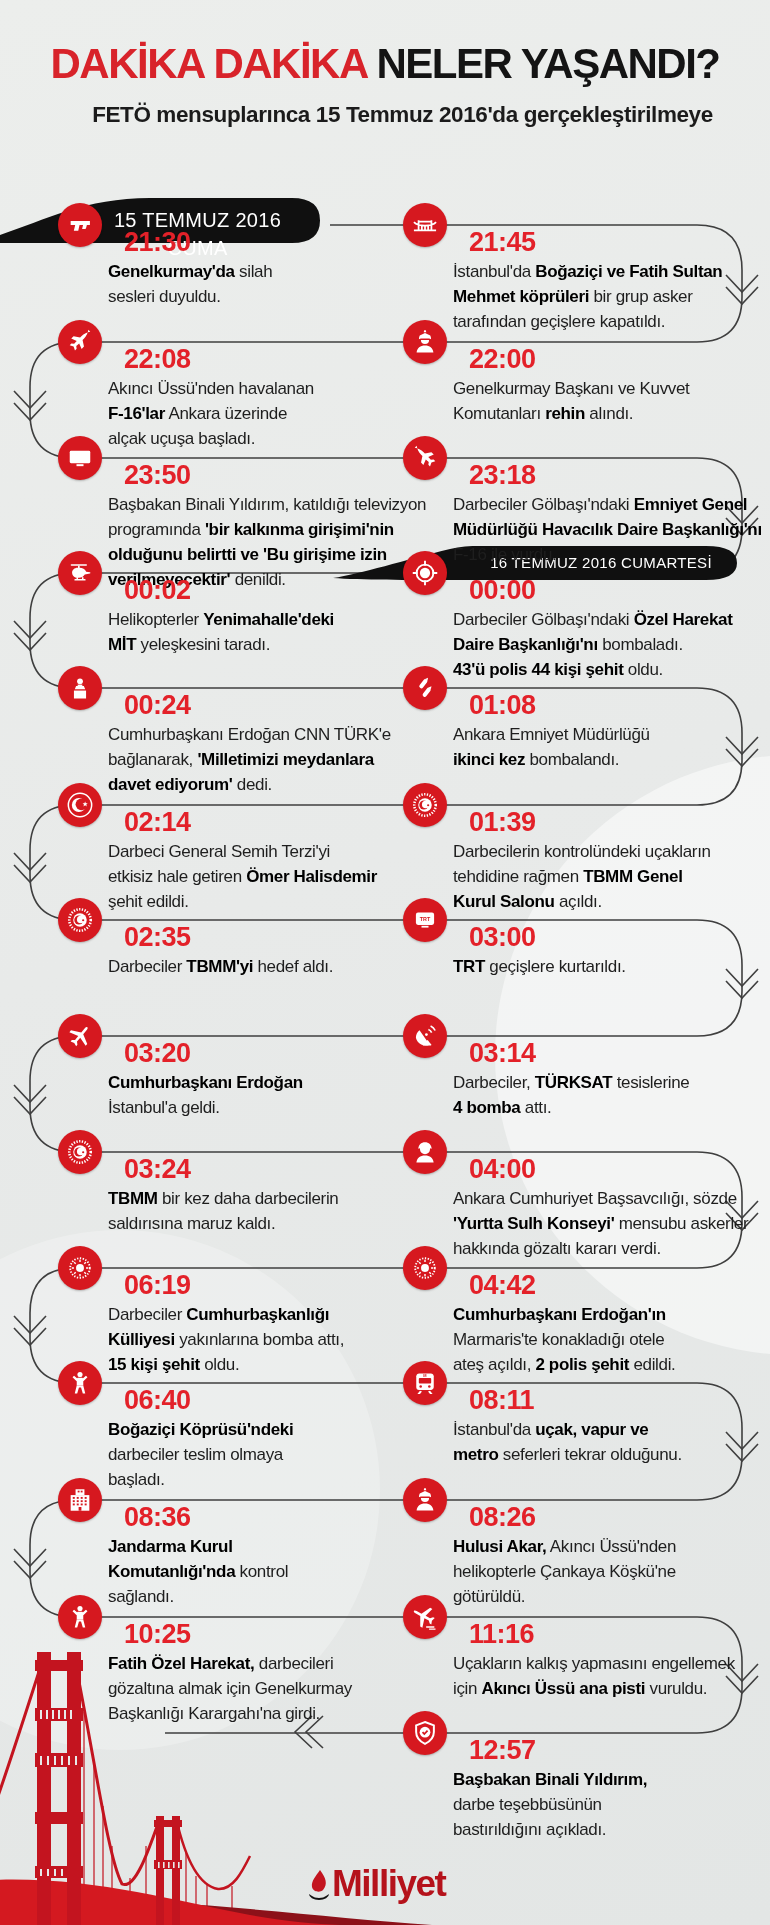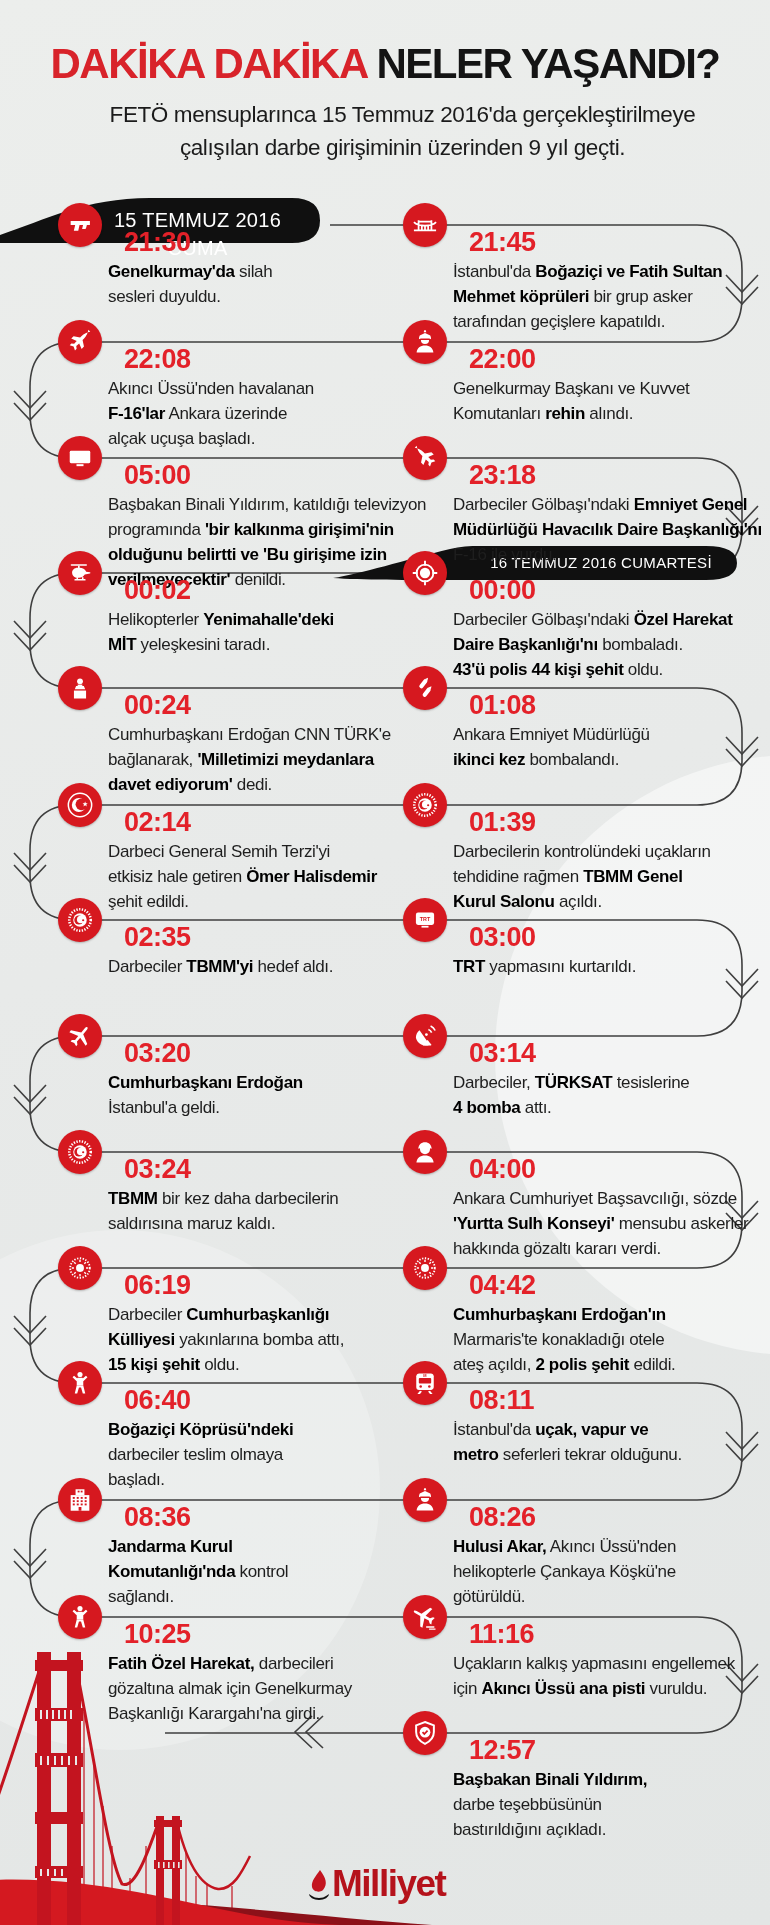--- a/index.html
+++ b/index.html
@@ -7,21 +7,21 @@
     position:relative;width:770px;height:1925px;margin:0 auto;
     background:linear-gradient(160deg,#eceeec 0%,#e8eae9 45%,#e3e6e5 100%);
     overflow:hidden;
     font-family:"Liberation Sans", sans-serif;
   }
   #deco{position:absolute;left:0;top:0;z-index:1;}
   
   .header{position:absolute;top:40px;left:0;width:770px;text-align:center;z-index:3;}
   .title{font-size:42px;font-weight:900;letter-spacing:-1.5px;line-height:48px;color:#141414;}
   .title .red{color:#d8232a;}
-  .subtitle{margin-top:10px;font-size:22.5px;line-height:33px;font-weight:400;color:#1b1b1b;letter-spacing:-0.4px;margin-left:35px;}
+  .subtitle{margin-top:10px;font-size:22.5px;line-height:33px;font-weight:700;color:#1b1b1b;letter-spacing:-0.4px;margin-left:35px;}
   
   .banner-label{position:absolute;z-index:2;color:#fff;font-weight:400;text-align:center;letter-spacing:.3px;}
   #banner1-label{left:85px;top:206px;width:225px;font-size:20px;line-height:28px;}
   #banner2-label{left:470px;top:550px;width:262px;font-size:15px;line-height:26px;}
   
   .event{position:absolute;z-index:3;}
   .icon-circle{
     position:absolute;left:0;top:0;width:44px;height:44px;border-radius:50%;
     background:#d6181f;display:flex;align-items:center;justify-content:center;
     box-shadow:0 1px 2px rgba(0,0,0,.25);
@@ -126,21 +126,20 @@
           <rect x="173" y="1862" width="1.6" height="6"></rect>
         <rect x="178" y="1862" width="1.6" height="6"></rect>
       </g>
     </g>
   </svg>
 
   <div class="header">
     <div class="title"><span class="red">DAKİKA DAKİKA</span><span> NELER YAŞANDI?</span></div>
     <div class="subtitle">
       <div>FETÖ mensuplarınca 15 Temmuz 2016'da gerçekleştirilmeye</div>
-      <div>çalışılan darbe girişiminin üzerinden 9 yıl geçti.</div>
     </div>
   </div>
 
   <div id="banner1-label" class="banner-label">15 TEMMUZ 2016 CUMA</div>
   <div id="banner2-label" class="banner-label">16 TEMMUZ 2016 CUMARTESİ</div>
 
   <div id="events">
     <div class="event" style="left: 58px; top: 203px;">
       <div class="icon-circle">
           <svg viewBox="0 0 24 24" xmlns="http://www.w3.org/2000/svg">
@@ -194,21 +193,21 @@
 
     <div class="event" style="left: 58px; top: 436px;">
       <div class="icon-circle">
           <svg viewBox="0 0 24 24" xmlns="http://www.w3.org/2000/svg">
             <g fill="#fff">
               <rect x="3.2" y="5.8" width="17.6" height="10.6" rx="1.2"></rect>
               <rect x="9" y="17.3" width="6" height="1.7"></rect>
             </g>
           </svg>
         </div>
-      <div class="time">05:00</div>
+      <div class="time">23:50</div>
       <div class="desc"><span>Başbakan Binali Yıldırım, katıldığı televizyon
 programında </span><b>'bir kalkınma girişimi'nin
 olduğunu belirtti ve 'Bu girişime izin
 verilmeyecektir'</b><span> denildi.</span></div>
     </div>
 
     <div class="event" style="left: 403px; top: 436px;">
       <div class="icon-circle">
           <svg viewBox="0 0 24 24" xmlns="http://www.w3.org/2000/svg">
             <g transform="scale(-1,1) translate(-24 0)">
@@ -344,21 +343,21 @@
       <div class="icon-circle">
           <svg viewBox="0 0 24 24" xmlns="http://www.w3.org/2000/svg">
             <g>
               <rect x="4.2" y="5.6" width="15.6" height="10.6" rx="1.8" fill="#fff"></rect>
               <text x="12" y="12.9" text-anchor="middle" font-family="Liberation Sans, sans-serif" font-size="4.6" font-weight="bold" fill="#d6181f">TRT</text>
               <rect x="9" y="17" width="6" height="1.5" fill="#fff"></rect>
             </g>
           </svg>
         </div>
       <div class="time">03:00</div>
-      <div class="desc"><b>TRT</b><span> yapmasını kurtarıldı.</span></div>
+      <div class="desc"><b>TRT</b><span> geçişlere kurtarıldı.</span></div>
     </div>
 
     <div class="event" style="left: 403px; top: 1014px;">
       <div class="icon-circle">
           <svg viewBox="0 0 24 24" xmlns="http://www.w3.org/2000/svg">
             <g fill="#fff">
               <path d="M4.2 13.6A8.6 8.6 0 0016 19.4L7.3 7.1a8.6 8.6 0 00-3.1 6.5z"></path>
               <rect x="10" y="18.6" width="7.4" height="1.6" rx=".8"></rect>
               <path d="M12.8 16.4l2.4 2.8h2l-2.9-3.7z"></path>
               <circle cx="13.2" cy="10.8" r="1.2"></circle>

